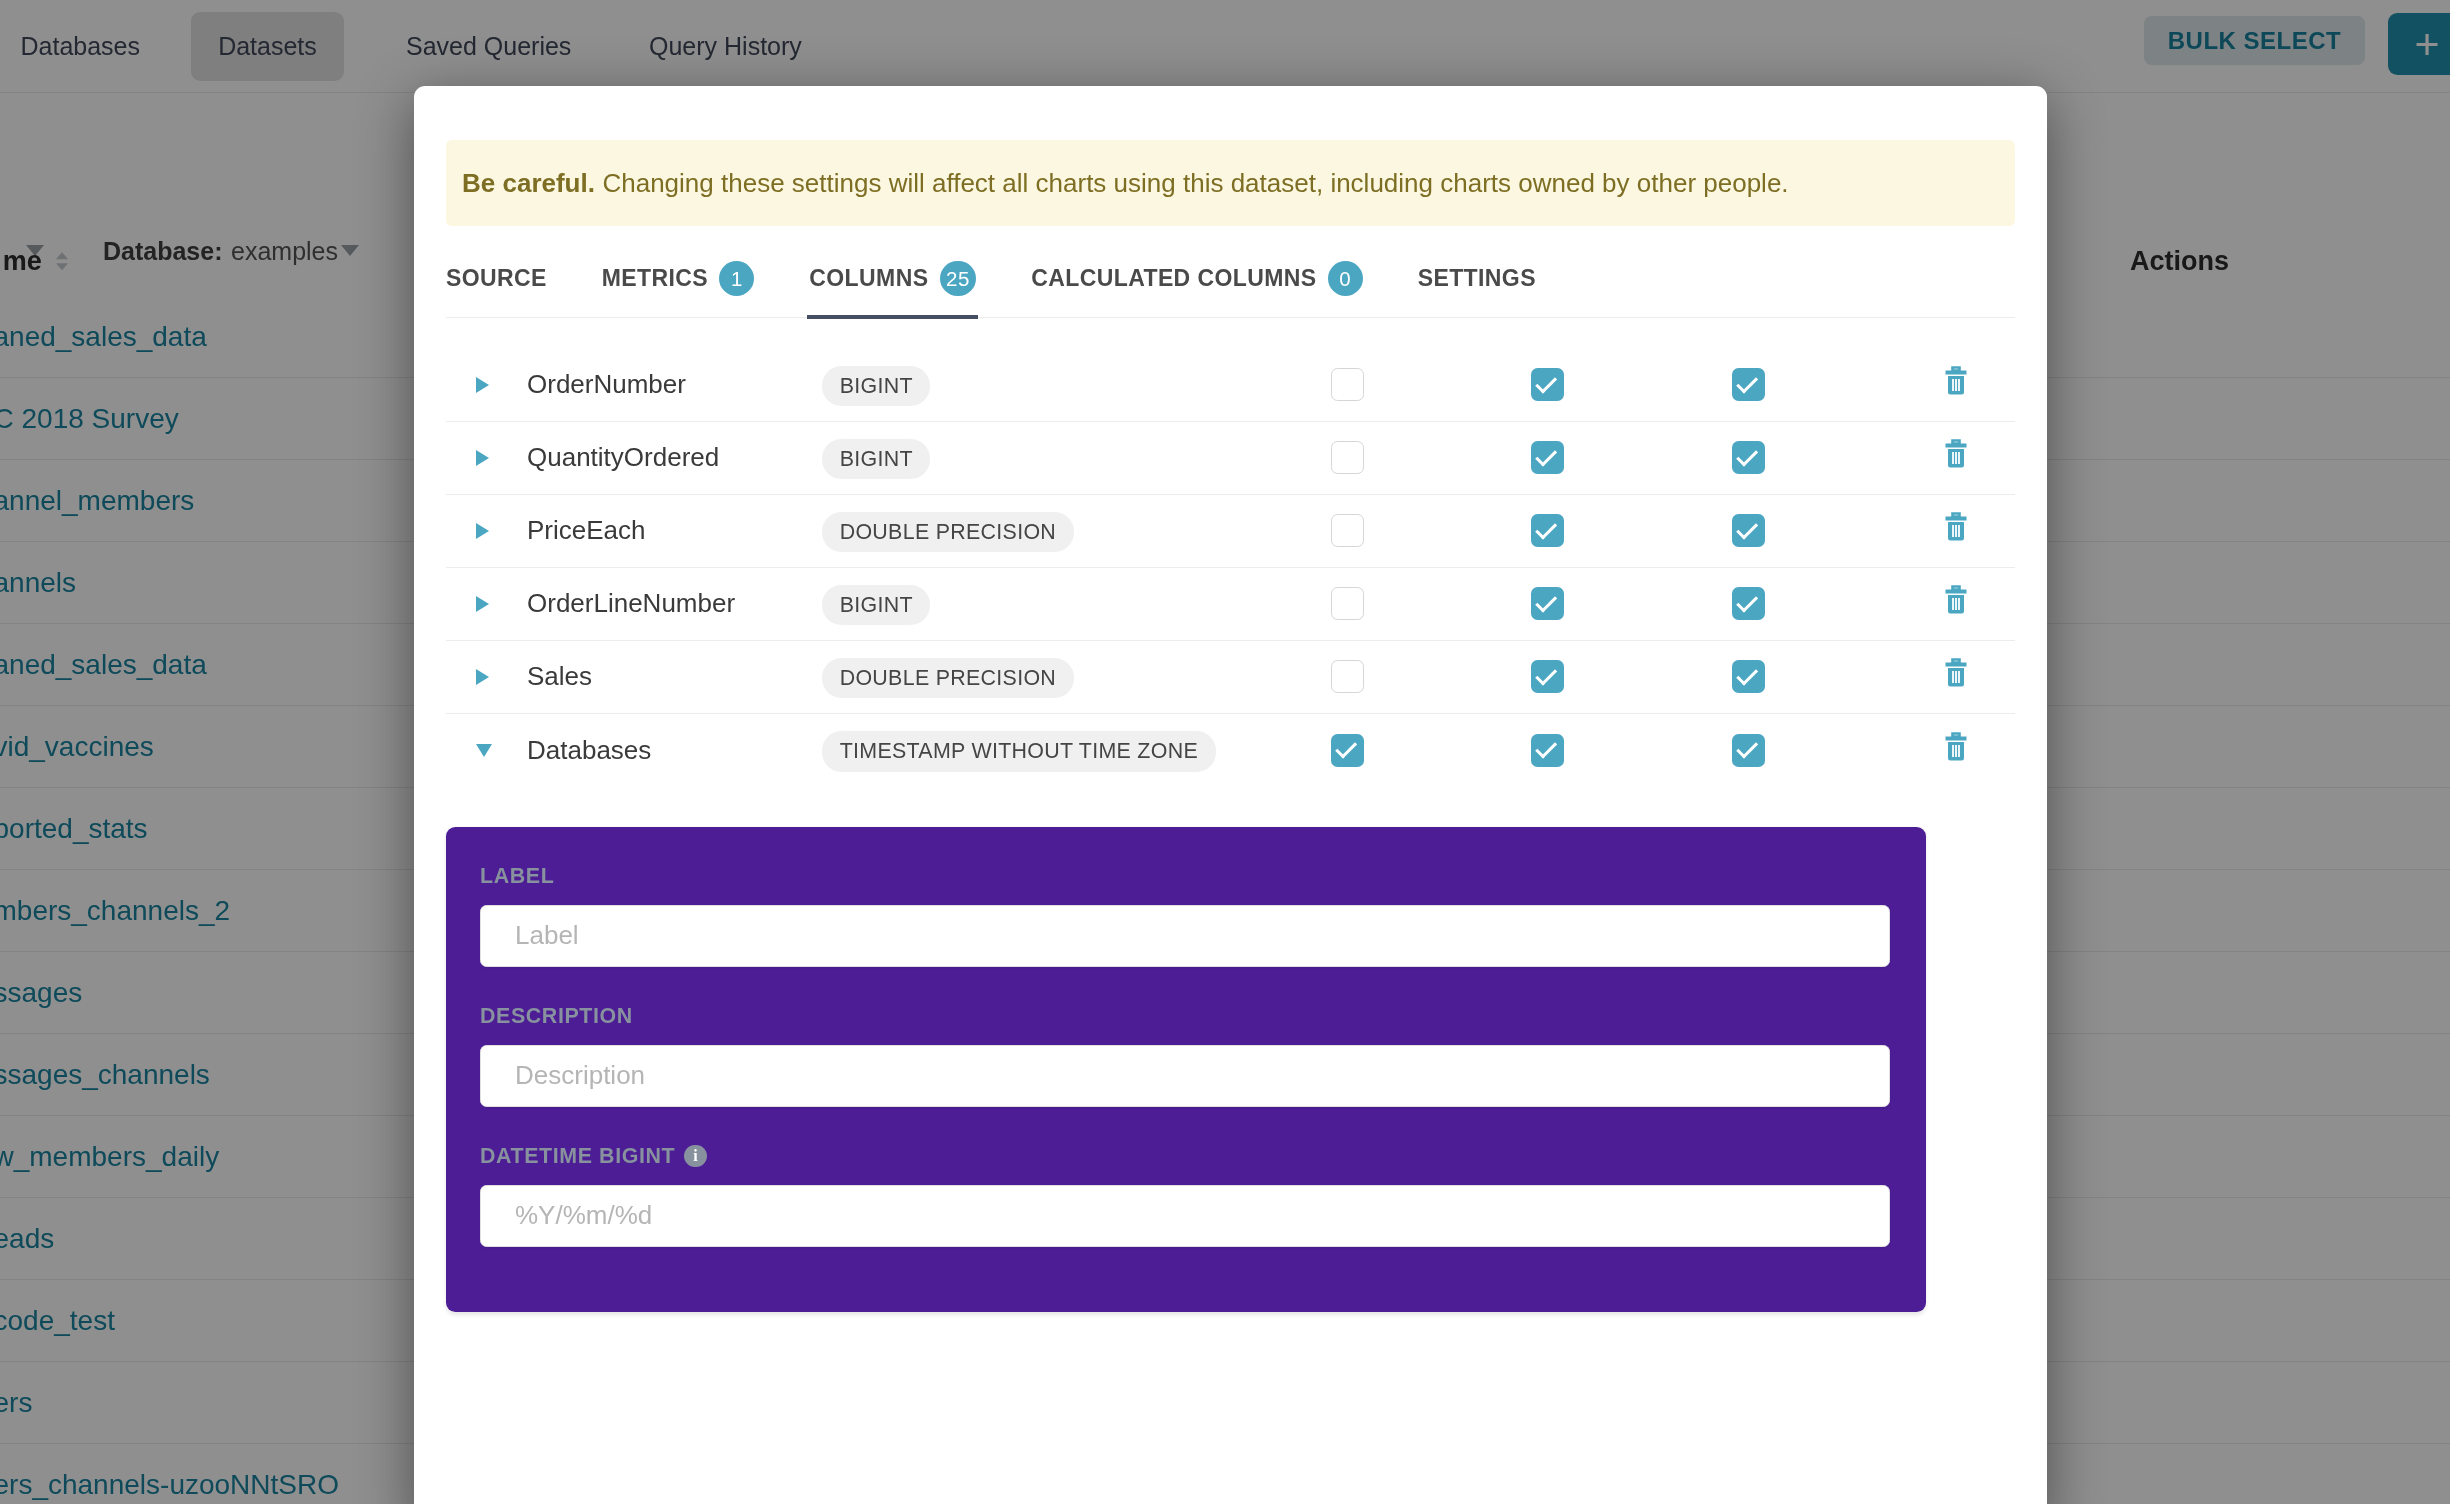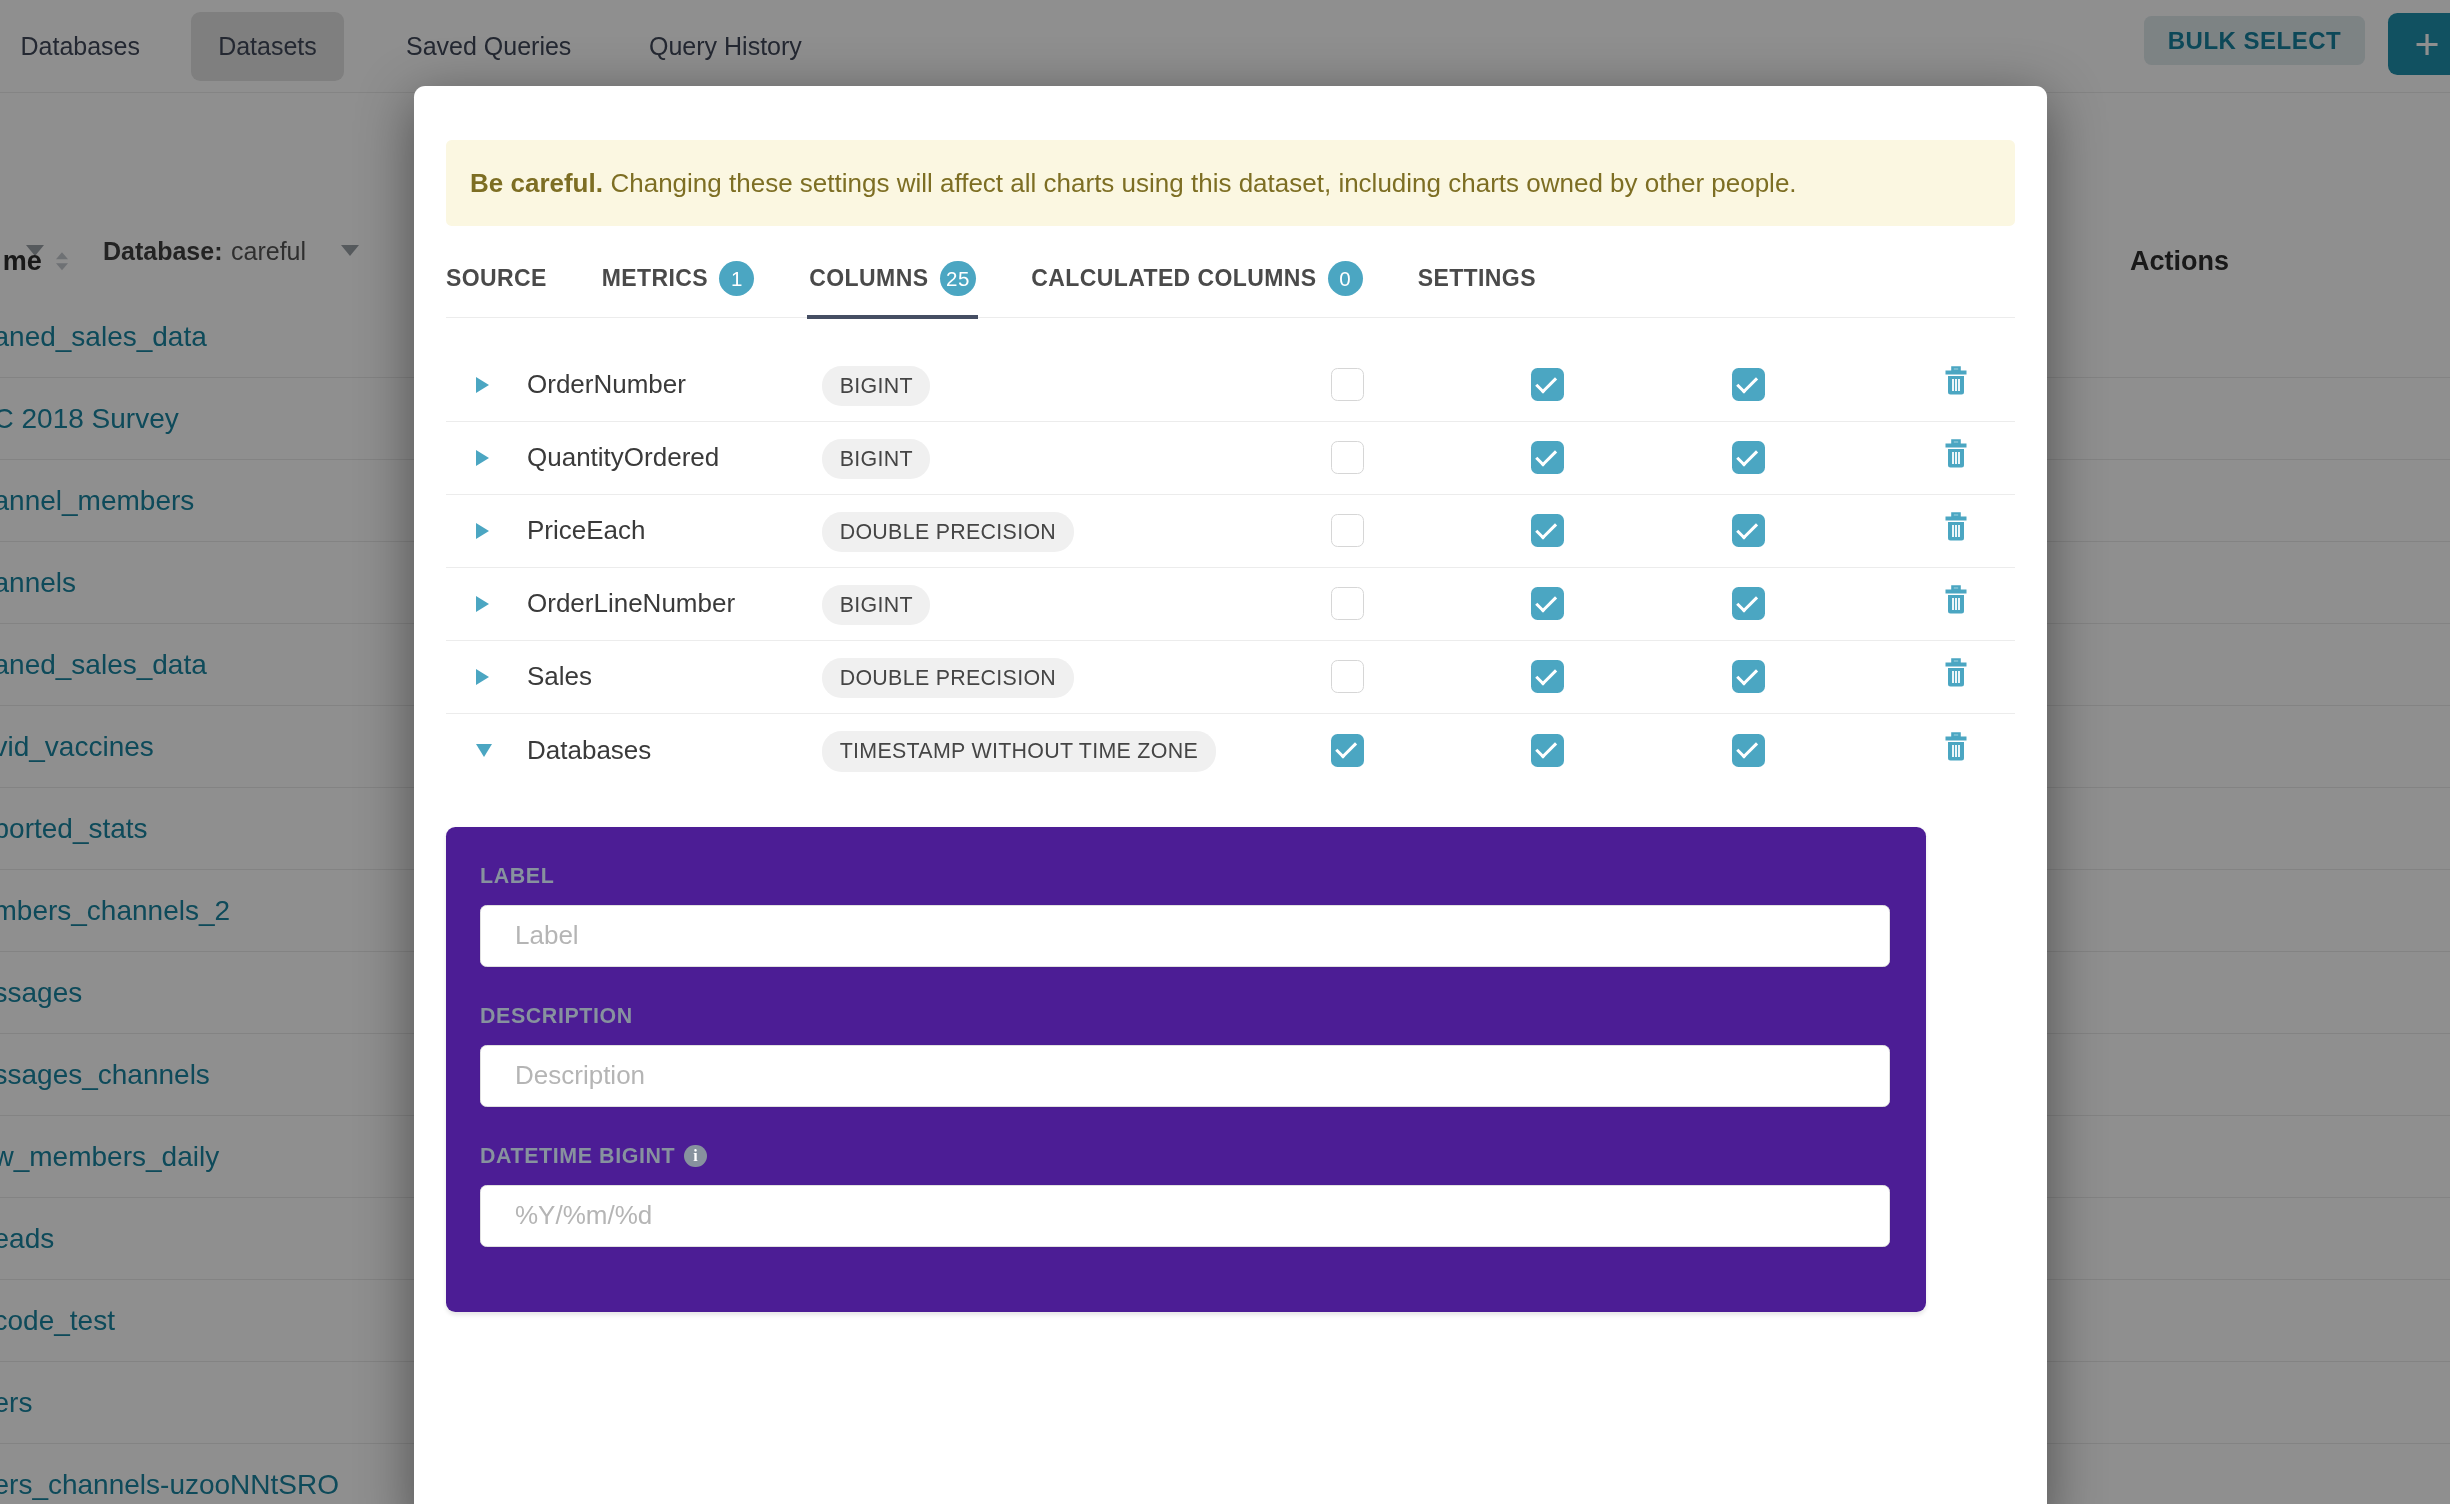--- a/index.html
+++ b/index.html
@@ -62,21 +62,21 @@
   .modal-title .bold { font-weight:700; margin-left:9.3px; }
   .close-x { position:absolute; right:26px; top:32px; width:41px; height:41px; cursor:pointer; }
   .close-x::before, .close-x::after { content:''; position:absolute; left:1.9px; top:18.6px;
       width:37px; height:3.7px; background:#9ba1a9; border-radius:1.9px; }
   .close-x::before { transform:rotate(45deg); }
   .close-x::after  { transform:rotate(-45deg); }
 
   .modal-body { padding:0 32px; }
 
   .warning-banner { margin-top:54px; height:86px; background:#fbf7e1; border-radius:5.6px;
-      display:flex; align-items:center; padding:0 24px; font-size:26px; color:#7d6e23; }
+      display:flex; align-items:center; padding:0 16px; font-size:26px; color:#7d6e23; }
   .warning-banner .wbold { font-weight:700; margin-right:7.5px; }
 
   .tabs { margin-top:35px; display:flex; gap:55px; border-bottom:0.9px solid #ececec; }
   .tab { display:flex; align-items:center; gap:11.2px; font-size:23px; font-weight:600;
       letter-spacing:0.4px; color:#4a4a4a; padding-bottom:20.5px; position:relative; cursor:pointer; }
   .tab.active::after { content:''; position:absolute; bottom:-2.8px; left:-1.9px; right:-1.9px;
       height:4.7px; background:#454e63; }
   .tab-badge { min-width:35px; height:35px; padding:0 6.5px; border-radius:17.7px; background:#4ba6c2;
       color:#fff; font-size:20.5px; font-weight:400; display:flex; align-items:center; justify-content:center; }
 
@@ -141,21 +141,21 @@
           <span>Query History</span>
         </div>
       </div>
     <div class="bulk-btn">BULK SELECT</div>
     <div class="plus-btn">+</div>
   </div>
 
   <div class="filters-row">
     <div class="caret-down-gray flt-caret1"></div>
     <span class="db-label">Database:</span>
-    <span class="db-value">careful</span>
+    <span class="db-value">examples</span>
     <div class="caret-down-gray flt-caret2"></div>
   </div>
 
   <div class="list-name-header">me</div>
   <div class="sort-icon">
     <div class="up"></div>
     <div class="dn"></div>
   </div>
   <div class="actions-header">Actions</div>
 

